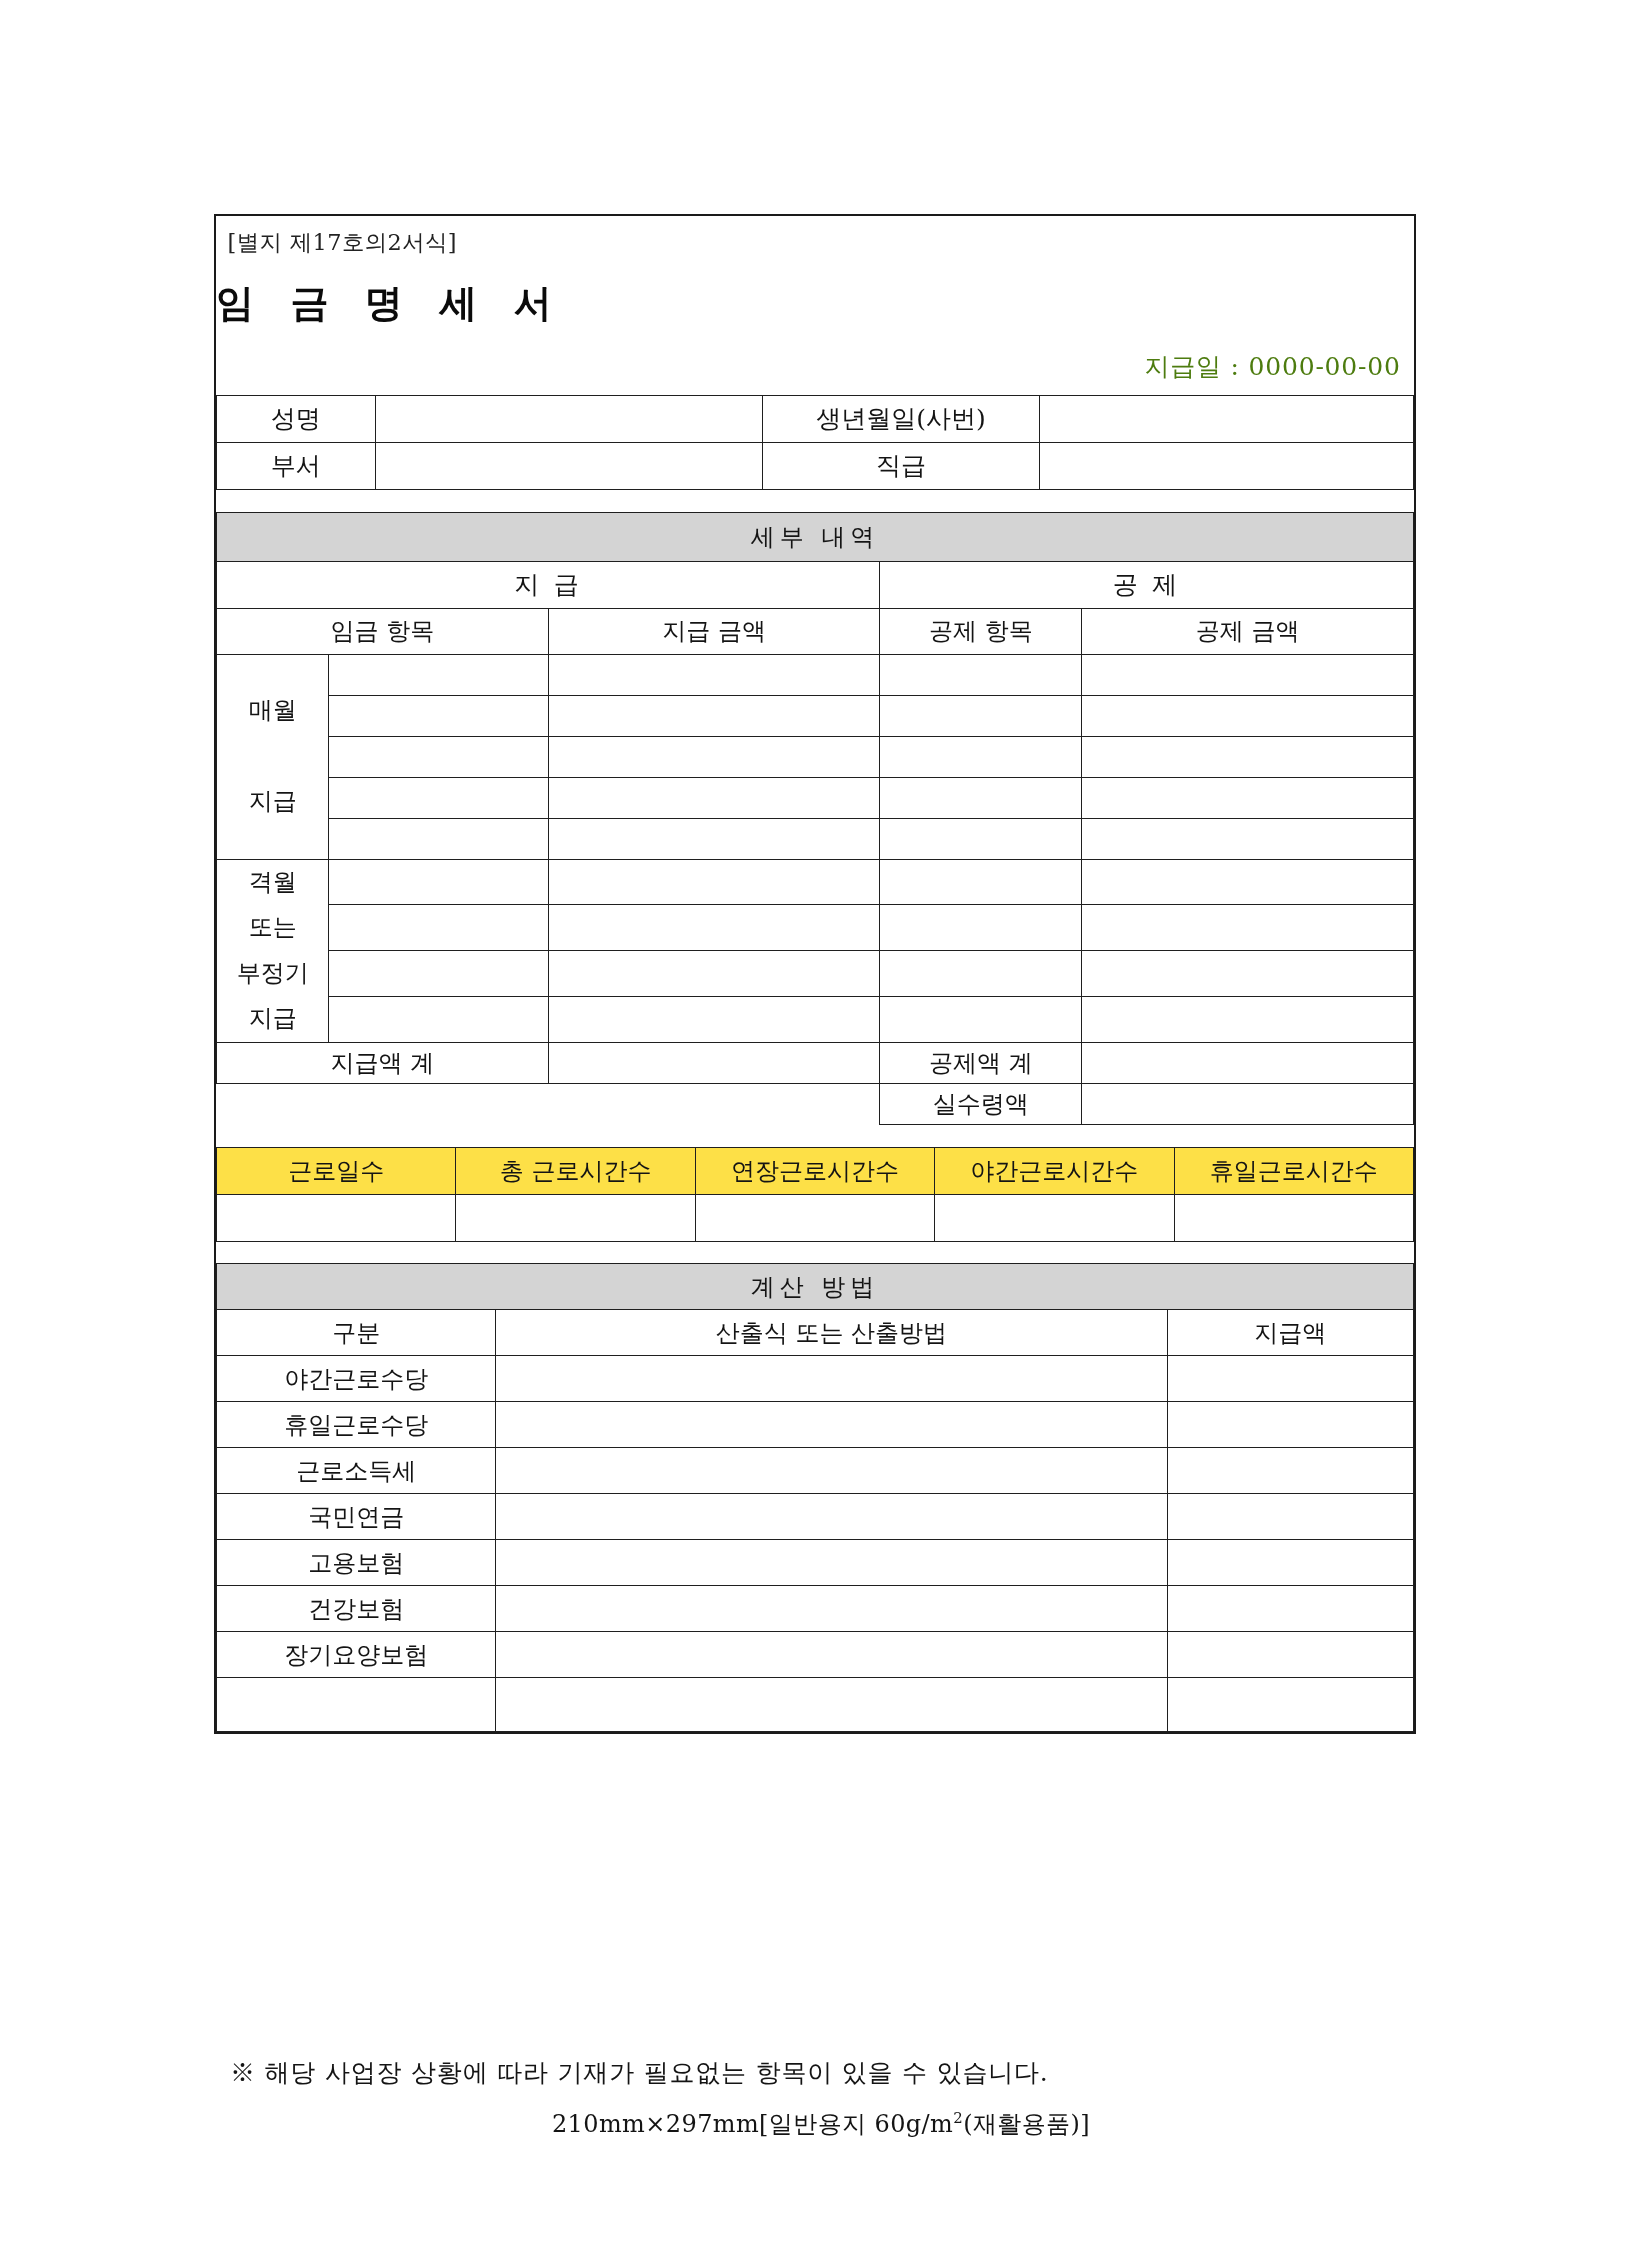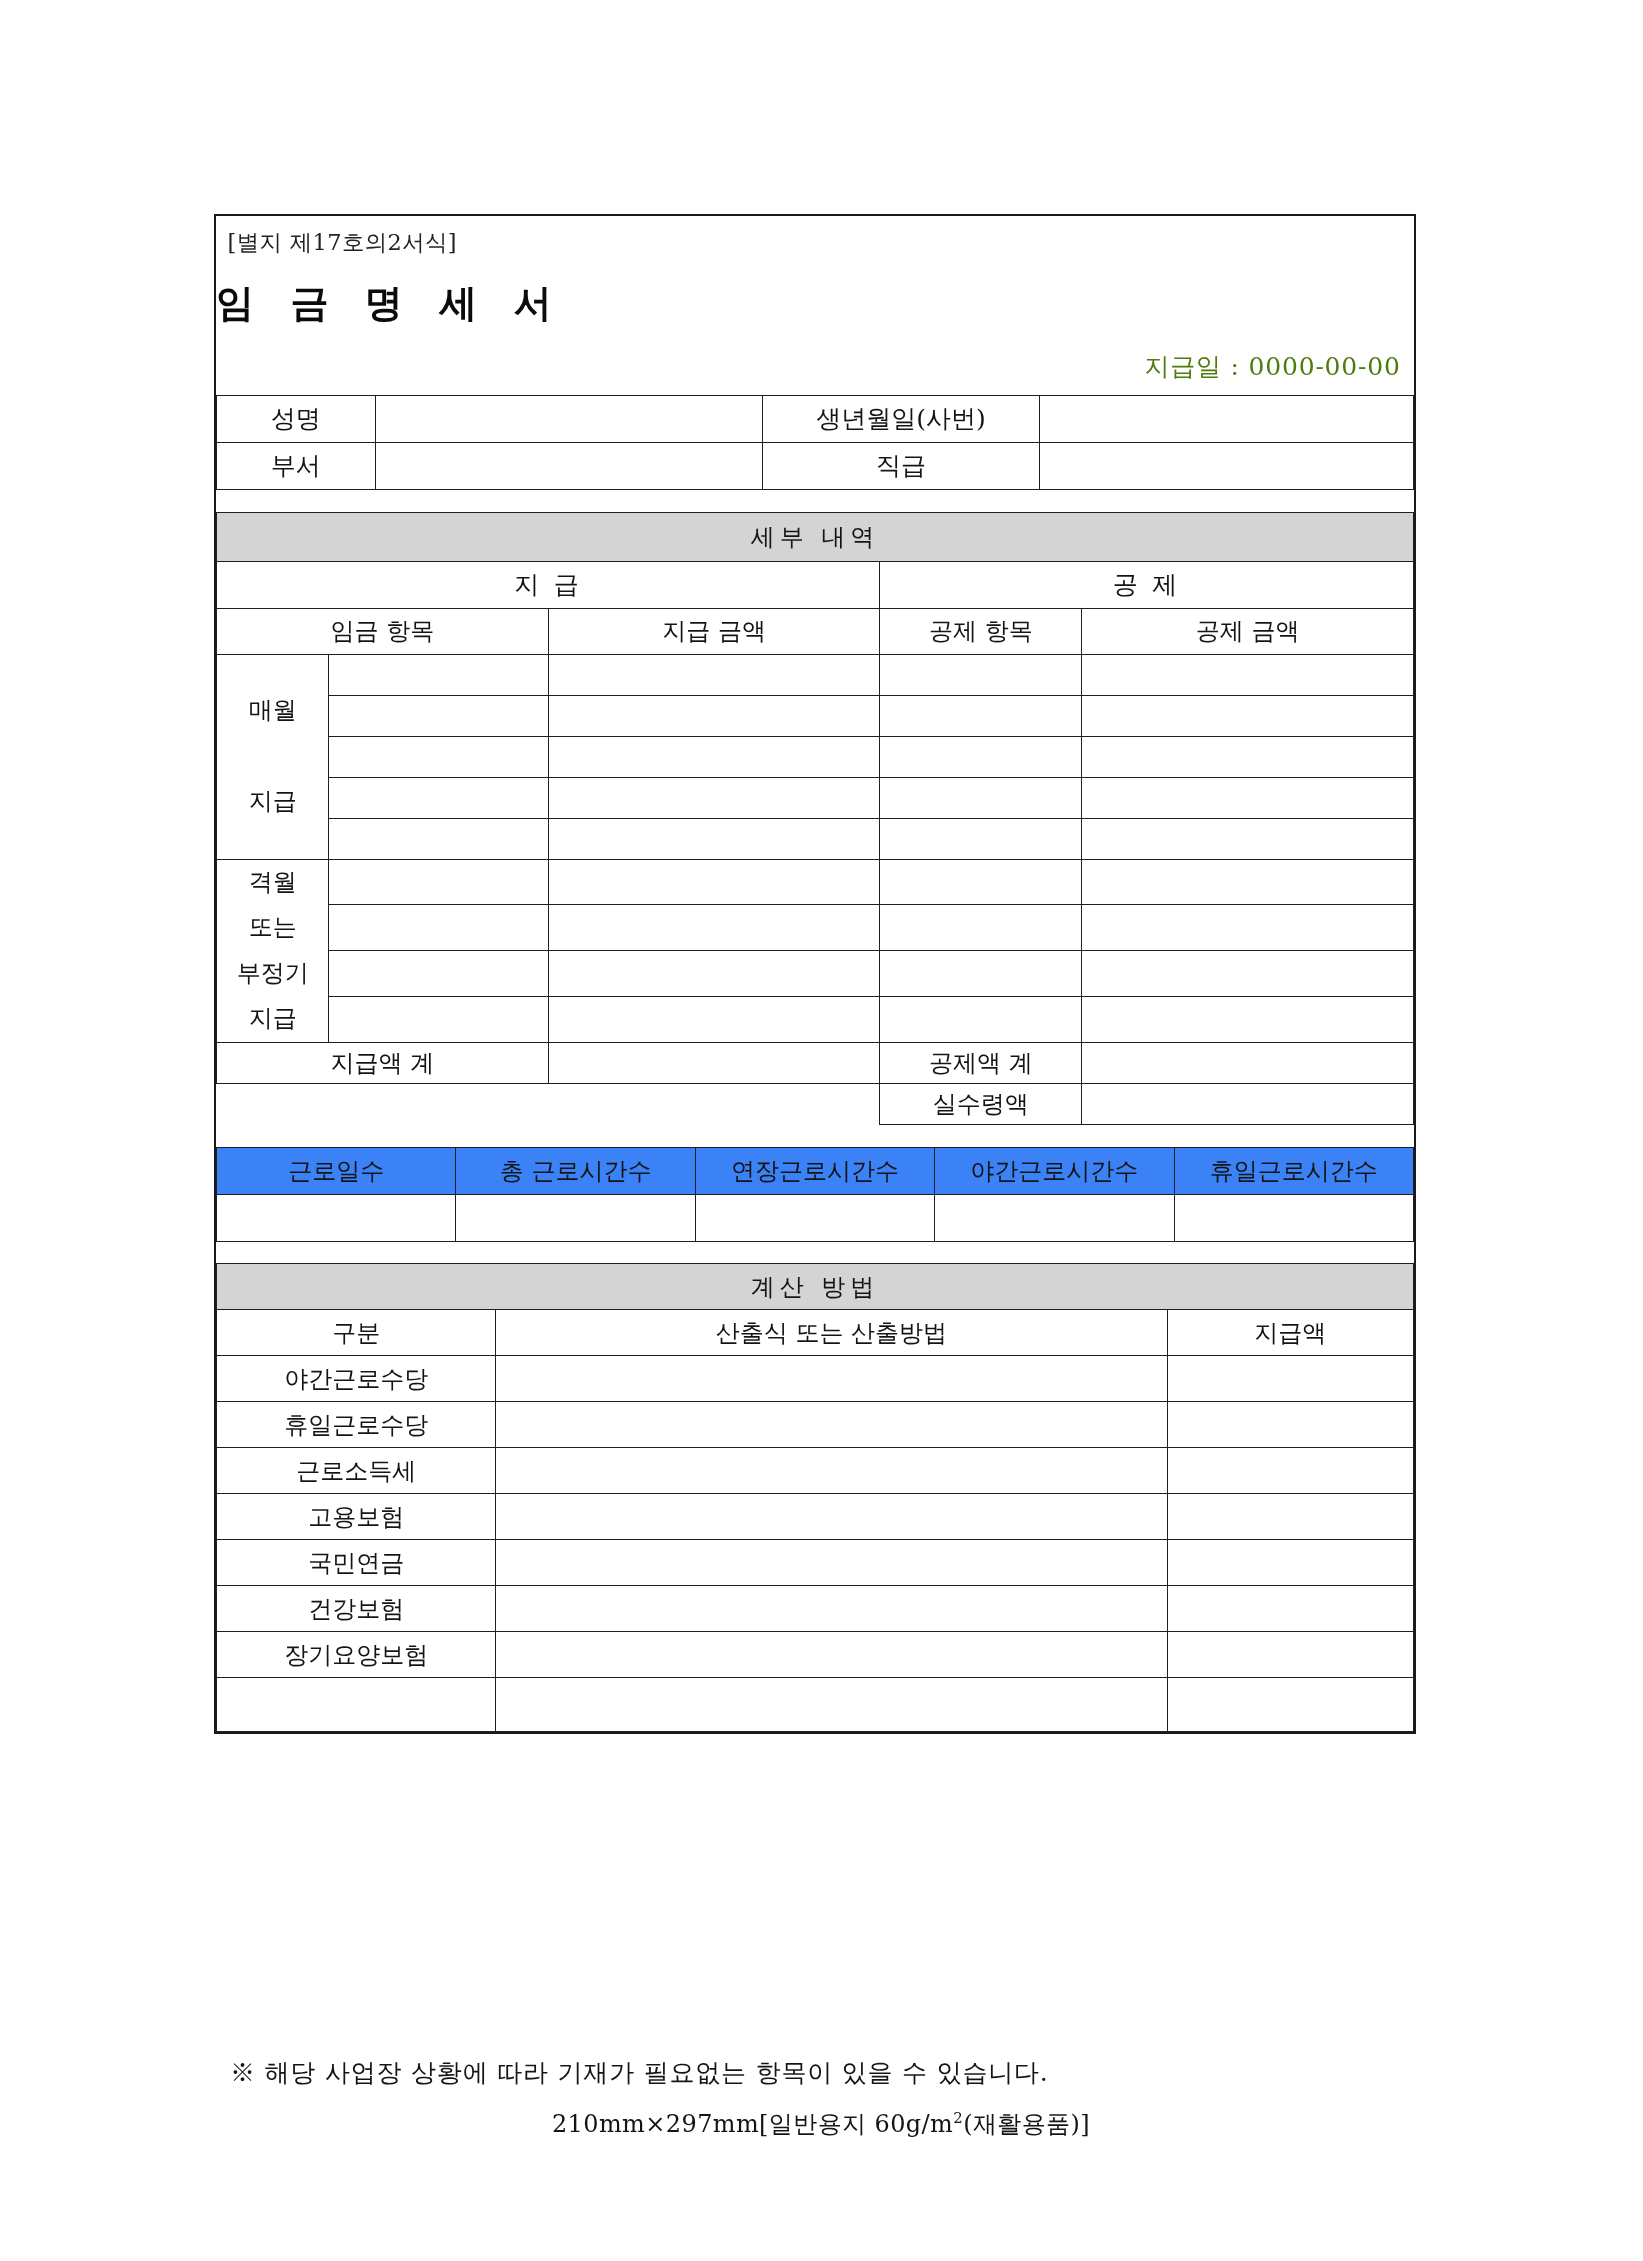--- a/index.html
+++ b/index.html
@@ -97,21 +97,21 @@
   }
   .sectitle td {
     height: 48px;
     font-size: 26.6px;
     letter-spacing: 5px;
     background: #d4d4d4;
   }
 
   
   .hours td { height: 46px; font-size: 22.4px; }
-  .hours .hh { background: #3b82f6; letter-spacing: 0px; }
+  .hours .hh { background: #fde047; letter-spacing: 0px; }
 
   
   .calc td { height: 45px; font-size: 24px; }
   .calc .ch { height: 46px; }
 
   
   .note {
     position: absolute;
     left: 230px;
     top: 2056px;
@@ -328,26 +328,26 @@
             <td>휴일근로수당</td>
             <td></td>
             <td></td>
           </tr>
           <tr>
             <td>근로소득세</td>
             <td></td>
             <td></td>
           </tr>
           <tr>
+            <td>국민연금</td>
+            <td></td>
+            <td></td>
+          </tr>
+          <tr>
             <td>고용보험</td>
-            <td></td>
-            <td></td>
-          </tr>
-          <tr>
-            <td>국민연금</td>
             <td></td>
             <td></td>
           </tr>
           <tr>
             <td>건강보험</td>
             <td></td>
             <td></td>
           </tr>
           <tr>
             <td>장기요양보험</td>

